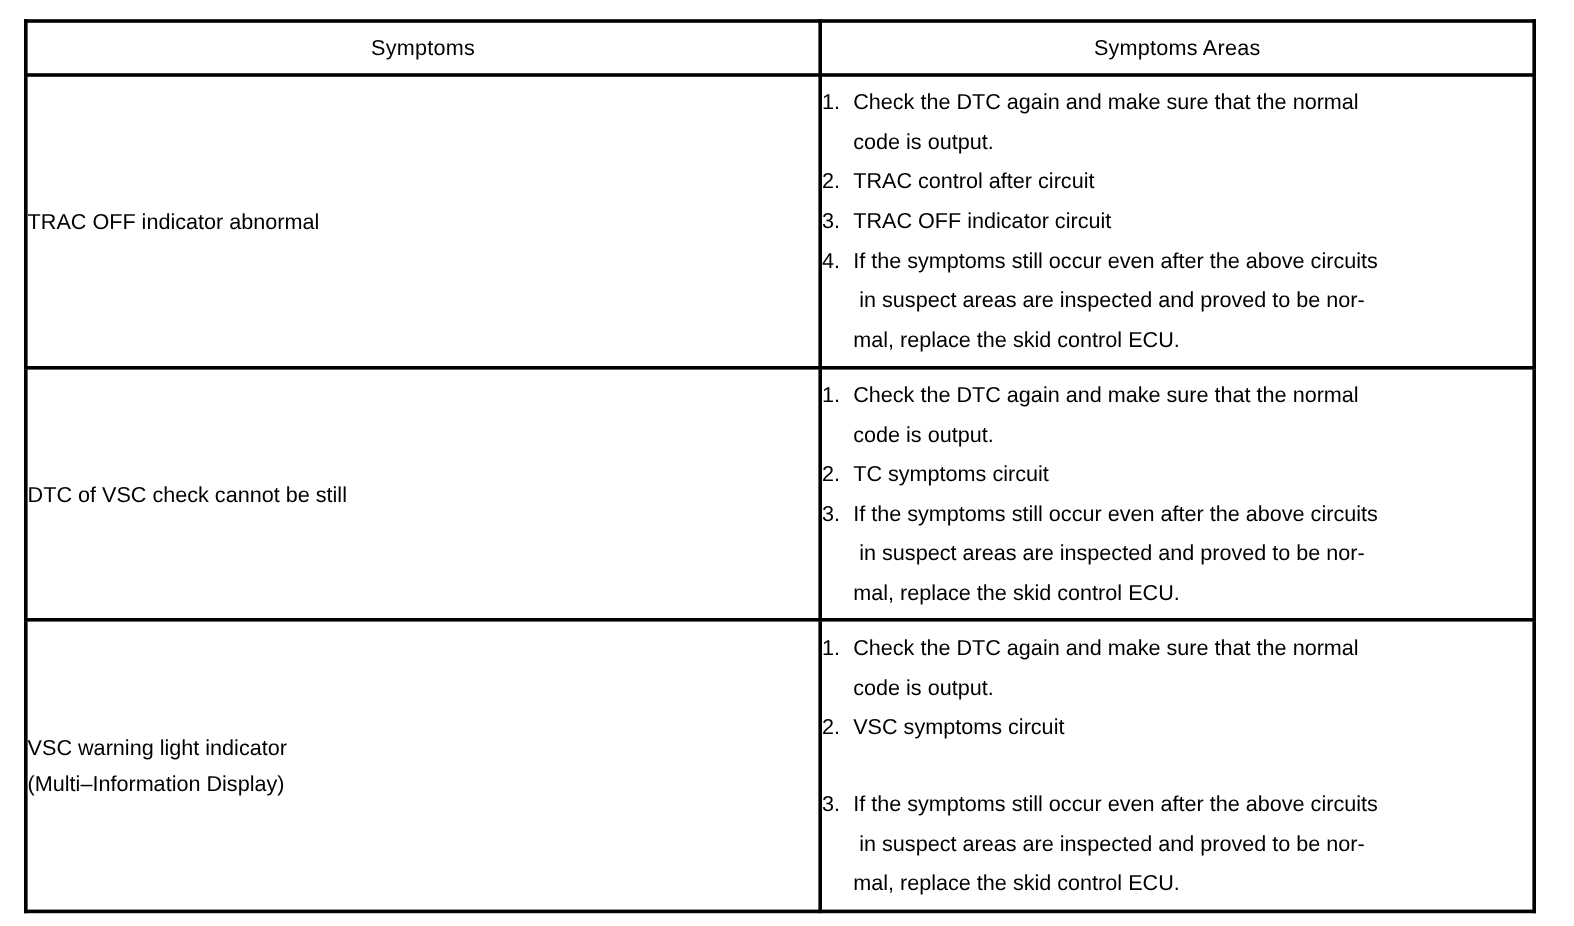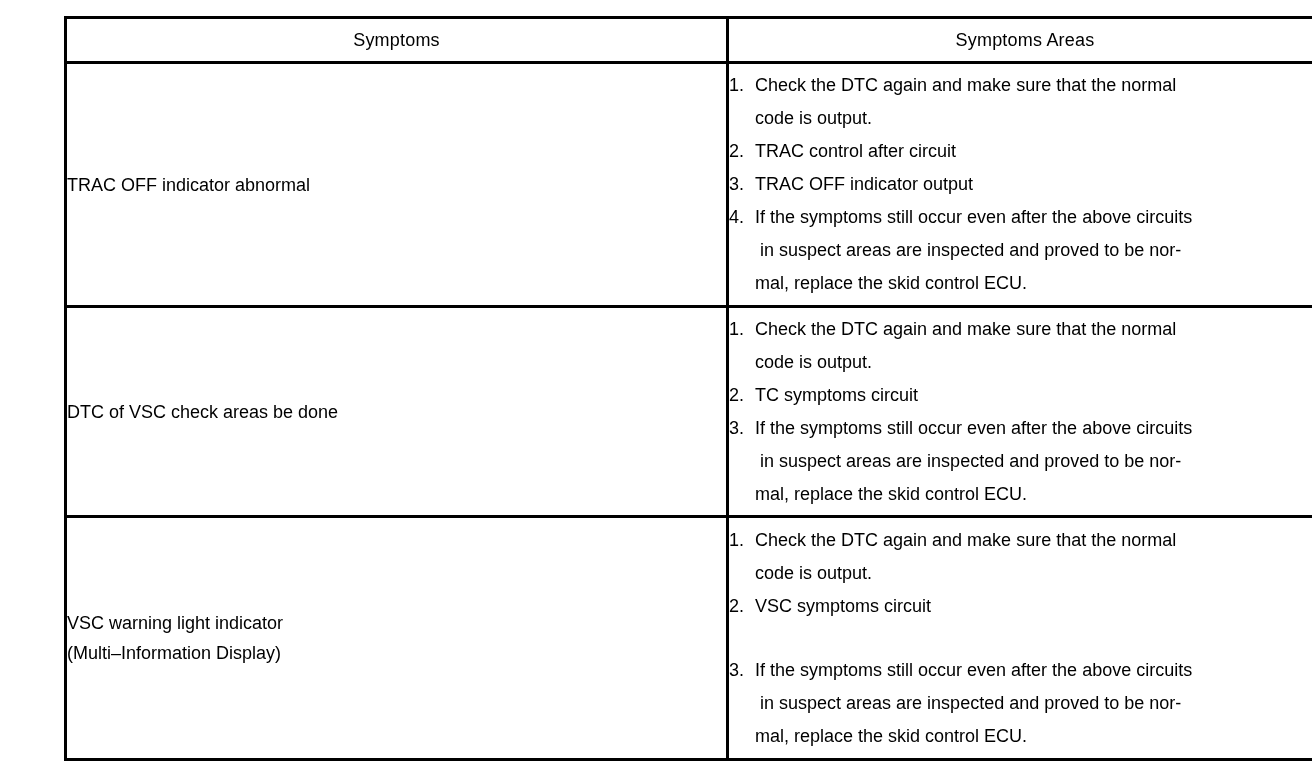--- a/index.html
+++ b/index.html
@@ -10,21 +10,20 @@
     height: 772px;
     font-family: "Liberation Sans", "DejaVu Sans", sans-serif;
     color: #000000;
   }
   .page {
     position: absolute;
     left: 20px;
     top: 16px;
     width: 1219px;
     height: 739px;
-    margin-left: 44px;
   }
   table.doc-table {
     border-collapse: collapse;
     table-layout: fixed;
     width: 100%;
     height: 100%;
   }
   table.doc-table th,
   table.doc-table td {
     border: 3px solid #000000;
@@ -94,32 +93,32 @@
             <span class="num">1.</span>
             <span class="txt">Check the DTC again and make sure that the normal
 code is output.</span>
           </div>
           <div class="item">
             <span class="num">2.</span>
             <span class="txt">TRAC control after circuit</span>
           </div>
           <div class="item">
             <span class="num">3.</span>
-            <span class="txt">TRAC OFF indicator output</span>
+            <span class="txt">TRAC OFF indicator circuit</span>
           </div>
           <div class="item">
             <span class="num">4.</span>
             <span class="txt">If the symptoms still occur even after the above circuits
  in suspect areas are inspected and proved to be nor-
 mal, replace the skid control ECU.</span>
           </div>
         </td>
       </tr>
       <tr class="row-2">
-        <td class="symptom-cell">DTC of VSC check areas be done</td>
+        <td class="symptom-cell">DTC of VSC check cannot be still</td>
         <td class="suspect-cell">
           <div class="item">
             <span class="num">1.</span>
             <span class="txt">Check the DTC again and make sure that the normal
 code is output.</span>
           </div>
           <div class="item">
             <span class="num">2.</span>
             <span class="txt">TC symptoms circuit</span>
           </div>

